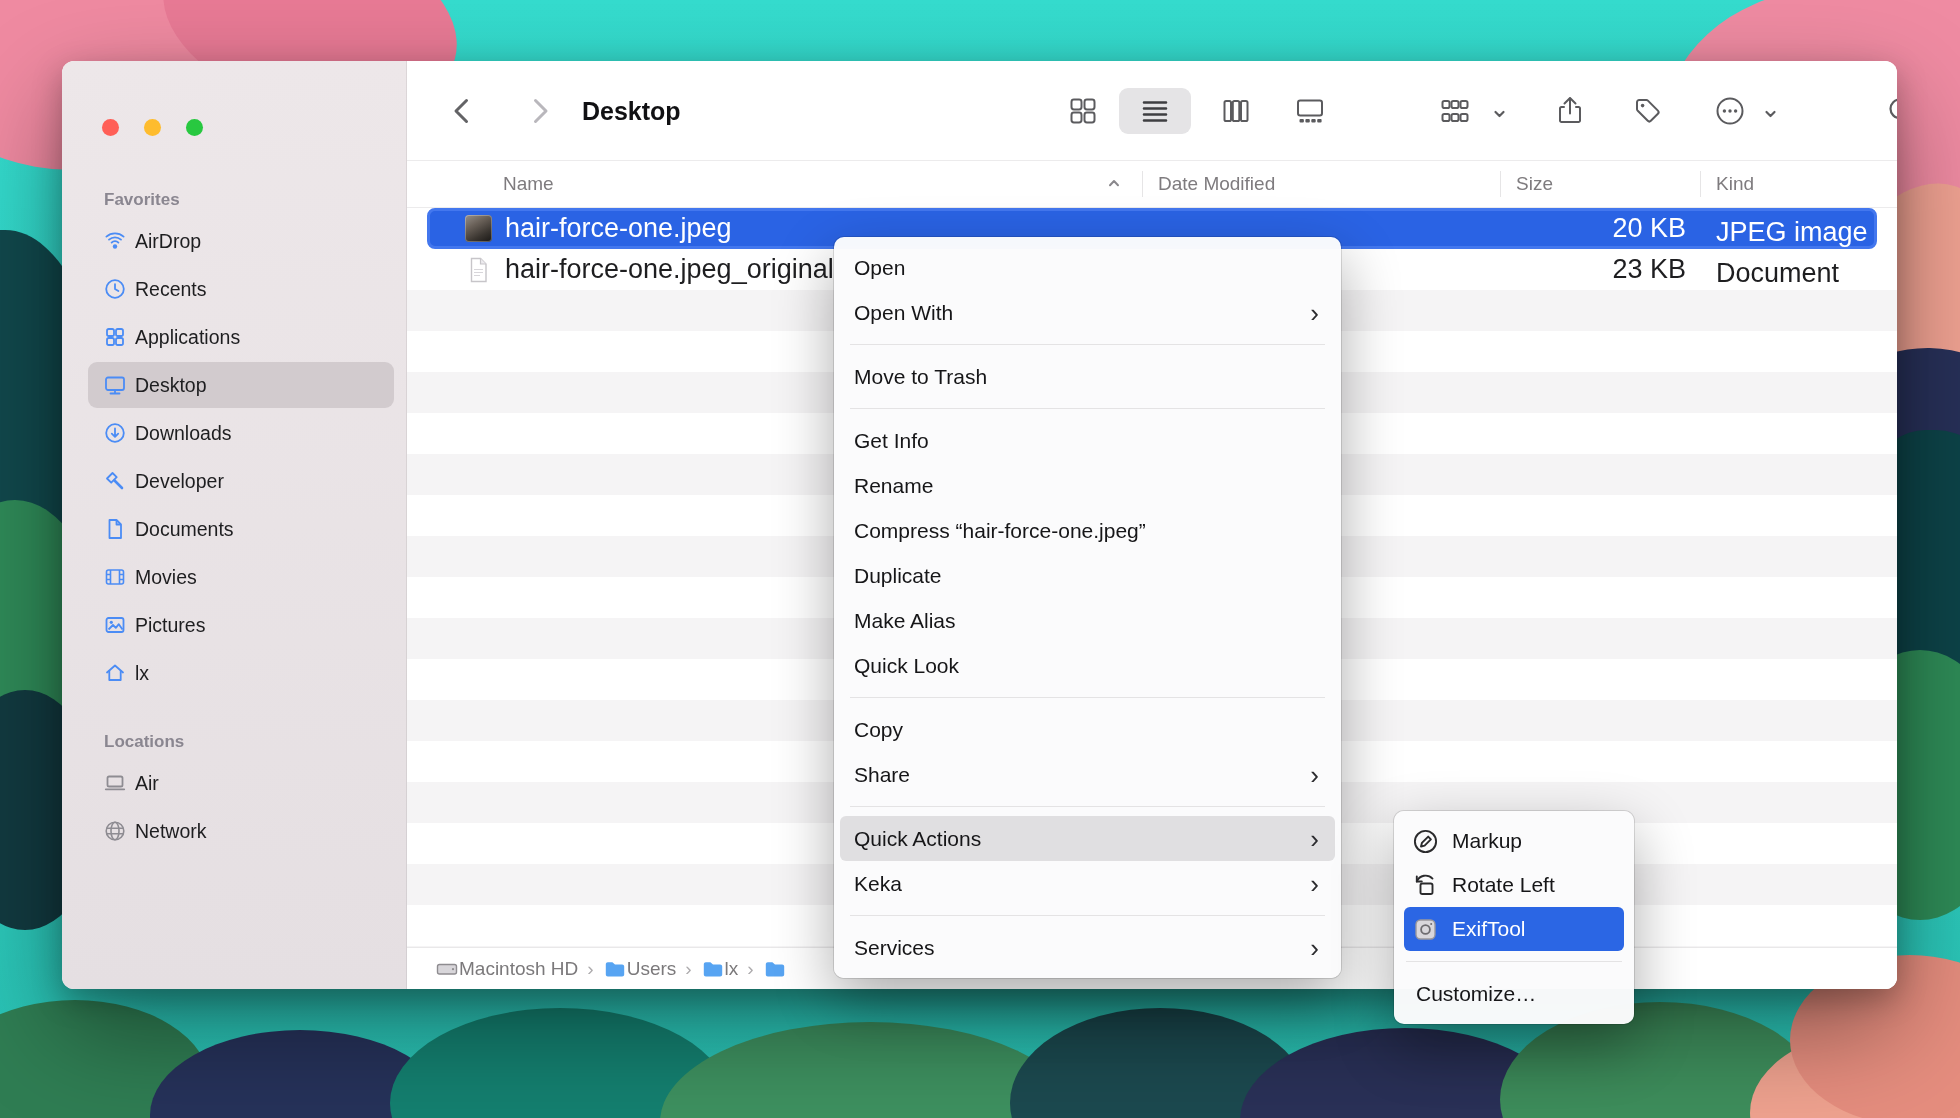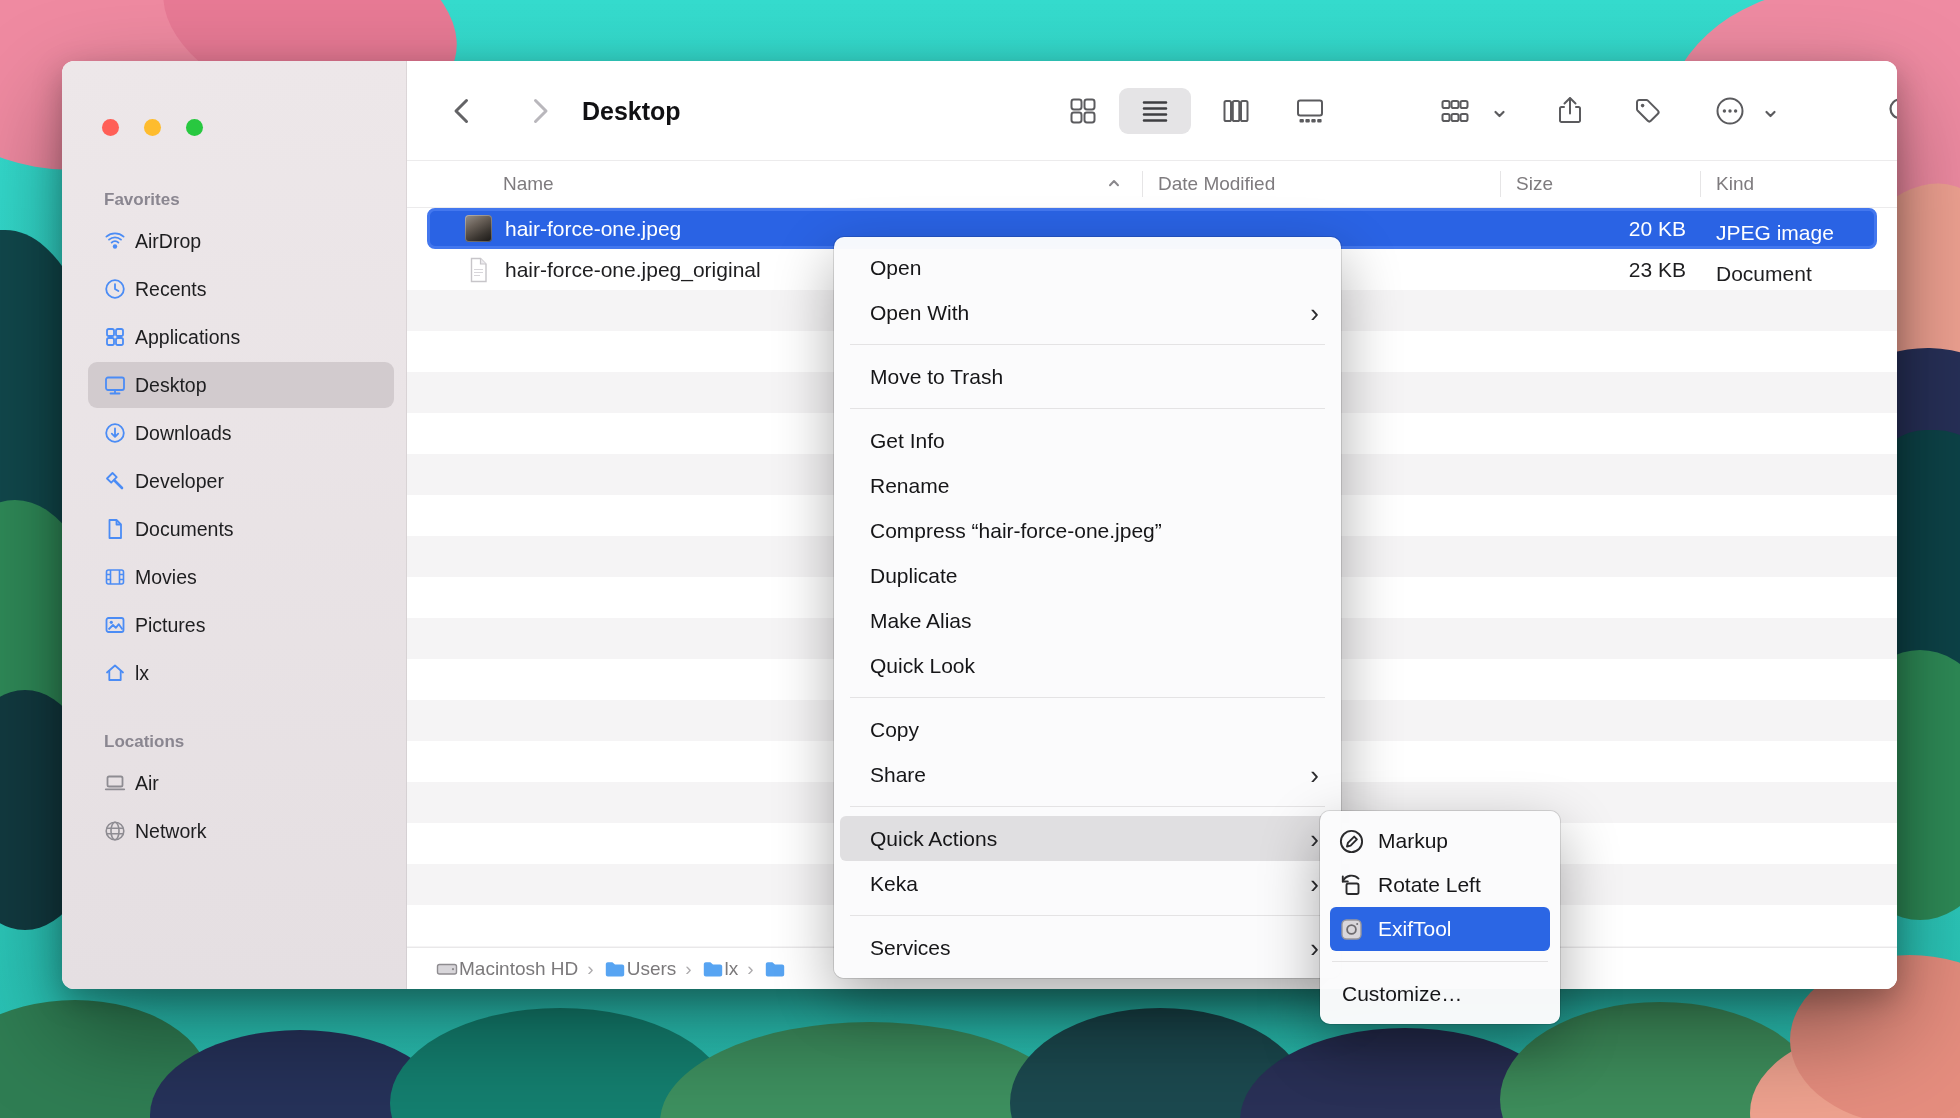--- a/index.html
+++ b/index.html
@@ -76,21 +76,21 @@
   .hname { display:flex; justify-content:space-between; align-items:center; padding-left:76px; padding-right:20px; height:100%; }
   .hcell { position:relative; padding-left:16px; height:100%; display:flex; align-items:center; }
   .hcell::before { content:""; position:absolute; left:0; top:10px; bottom:10px; width:1px; background:#E6E5E6; }
 
   
   .rows { flex:1; position:relative; overflow:hidden; }
   .stripes { position:absolute; left:0; right:0; top:82px; bottom:0;
     background:repeating-linear-gradient(to bottom,#F5F4F5 0 41px,#FFFFFF 41px 82px); }
   .row { position:relative; z-index:1; height:41px; margin:0 20px;
     display:grid; grid-template-columns:715px 358px 200px 1fr; align-items:center;
-    font-size:21px; color:#1E1E20; }
+    font-size:27px; color:#1E1E20; }
   .row.selected { color:#fff; }
   .row.selected::before { content:""; position:absolute; inset:0; background:#2A63E4;
     border:3px solid #4377EE; border-radius:8px; z-index:-1; }
   .cname { display:flex; align-items:center; gap:13px; padding-left:38px; min-width:0; white-space:nowrap; }
   .thumb { width:27px; height:27px; border-radius:4px; flex:none;
     background:linear-gradient(150deg,#97918B 0%,#6A6159 35%,#3A3530 70%,#191715 100%);
     box-shadow:inset 0 0 0 1px rgba(255,255,255,.28); }
   .docic { width:27px; height:28px; flex:none; display:flex; align-items:center; justify-content:center; }
   .cdate { padding-left:16px; }
   .csize { text-align:right; padding-right:14px; }
@@ -102,27 +102,27 @@
   .pb-item { display:flex; align-items:center; white-space:nowrap; }
   .pb-ic svg { display:block; }
   .pb-sep { color:#ADABAD; font-size:19px; }
 
   
   .ctx { position:absolute; left:834px; top:237px; width:507px; z-index:40;
     background:rgba(251,251,252,.98); border-radius:10px; padding:8px 0;
     box-shadow:0 0 0 1px rgba(0,0,0,.12), 0 22px 60px rgba(0,0,0,.33);
     font-size:21px; color:#161618; }
   .mi { height:45px; display:flex; align-items:center; justify-content:space-between;
-    padding:0 22px 0 36px; position:relative; z-index:0; cursor:default; }
+    padding:0 22px 0 20px; position:relative; z-index:0; cursor:default; }
   .mi .chev { font-size:26px; color:#2B2B2E; line-height:1; }
   .mi.hl::before { content:""; position:absolute; inset:0 6px; background:#E0DFE1; border-radius:6px; z-index:-1; }
   .msep { height:1px; background:#E4E3E4; margin:9px 16px; }
 
   
-  .sub { position:absolute; left:1320px; top:811px; width:240px; z-index:50;
+  .sub { position:absolute; left:1394px; top:811px; width:240px; z-index:50;
     background:rgba(251,251,252,.98); border-radius:10px; padding:8px 0;
     box-shadow:0 0 0 1px rgba(0,0,0,.12), 0 22px 60px rgba(0,0,0,.33);
     font-size:21px; color:#161618; }
   .smi { height:44px; display:flex; align-items:center; gap:13px; padding:0 14px 0 18px;
     position:relative; z-index:0; cursor:default; }
   .smi .sm-ic { width:27px; height:27px; flex:none; color:#2A2A2C; display:flex; align-items:center; justify-content:center; }
   .smi.sel { color:#fff; }
   .smi.sel .sm-ic { color:#fff; }
   .smi.sel::before { content:""; position:absolute; inset:0 10px; background:#2B66E4; border-radius:6px; z-index:-1; }
   .smi.footer { padding-left:22px; }

